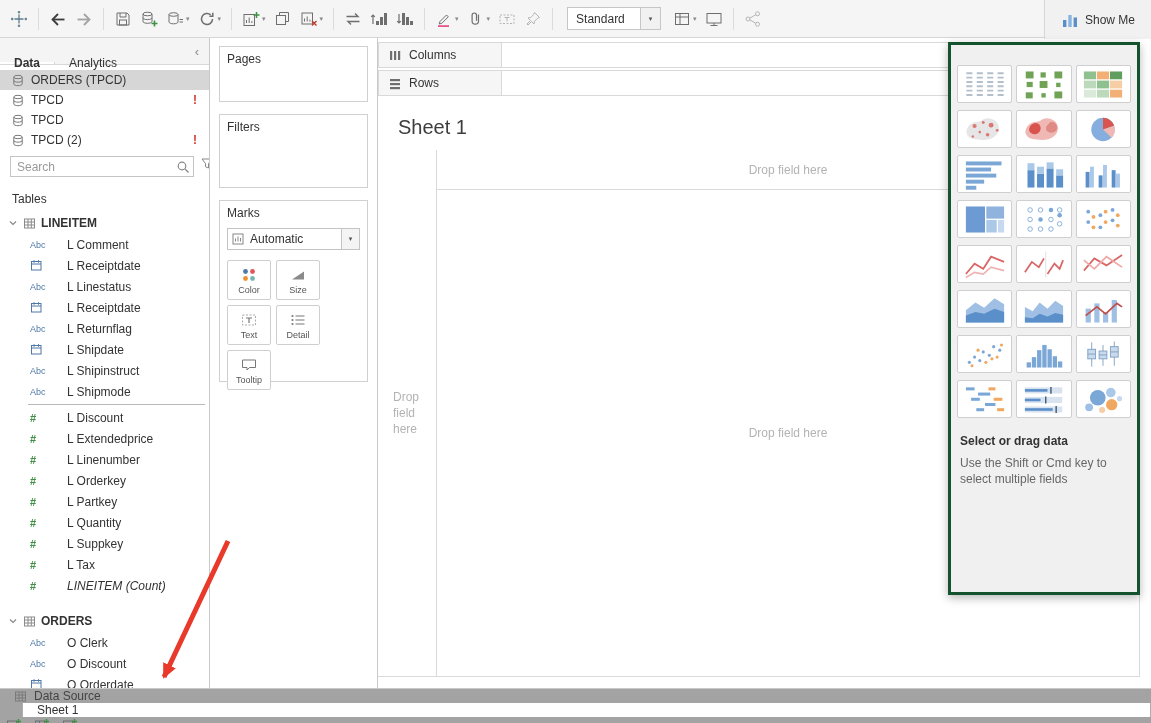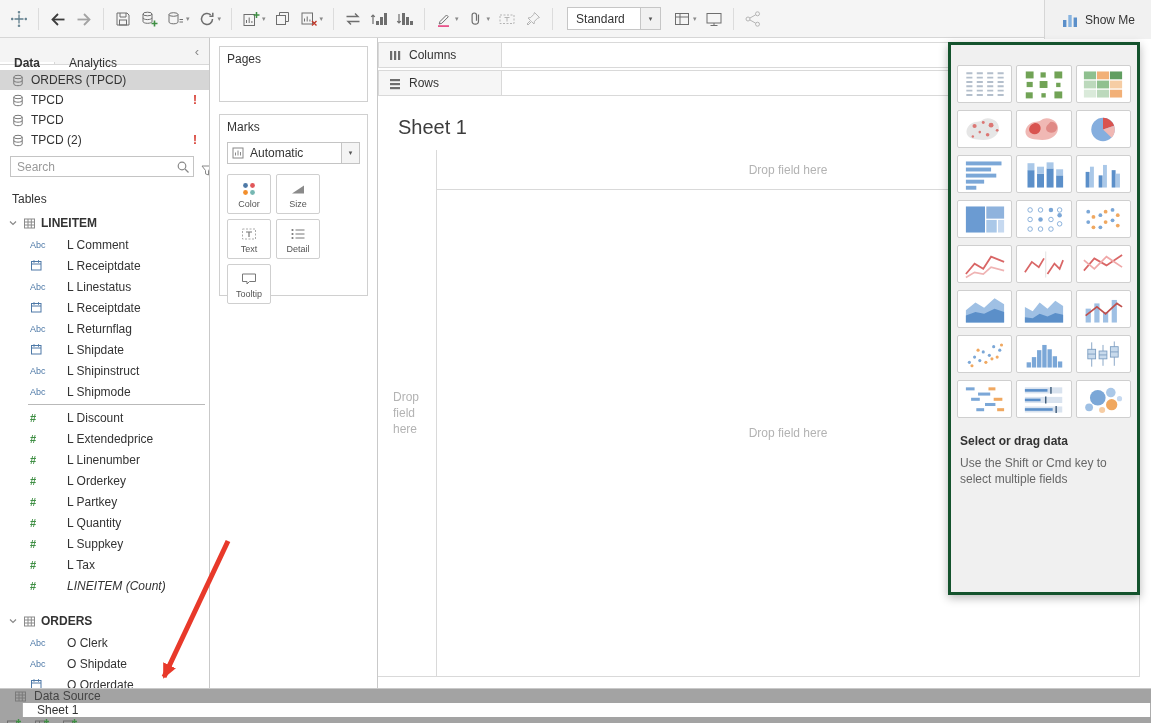--- a/index.html
+++ b/index.html
@@ -30,21 +30,21 @@
   #sidebar { position:absolute; left:0; top:38px; width:210px; height:650px;
     background:#fff; border-right:1px solid #c9c9c9; overflow:hidden; }
   .sb-tabs { display:flex; align-items:stretch; height:27px; background:#f4f4f4; border-bottom:1px solid #d8d8d8; }
   .sb-tab { padding:0 14px; display:flex; align-items:center; color:#333;margin-top:24px; }
   .sb-tab.active { background:#fff; font-weight:bold; border-right:1px solid #d8d8d8; }
   .sb-collapse { margin-left:auto; padding:0 10px; color:#888; display:flex; align-items:center; font-size:13px; }
   #ds-list { padding-top:5px; }
   .ds-row { height:20px; display:flex; align-items:center; gap:7px; padding:0 12px; }
   .ds-row.selected { background:#d6d6d6; }
   .ds-alert { margin-left:auto; color:#d63a2f; font-weight:bold; }
-  .search-row { display:flex; align-items:flex-end; gap:6px; padding:6px 8px 6px 10px; }
+  .search-row { display:flex; align-items:flex-start; gap:6px; padding:6px 8px 6px 10px; }
   .search-box { flex:1; height:21px; border:1px solid #c4c4c4; background:#fff; display:flex; align-items:center; padding-right:3px; }
   .search-box input { border:0; outline:0; flex:1; min-width:0; padding:0 4px 0 6px; font-size:12px; color:#333; font-family:inherit; background:transparent; }
   .search-box input::placeholder { color:#9a9a9a; }
   .tables-label { padding:9px 12px 6px; color:#333; }
   .grp-header { display:flex; align-items:center; gap:5px; height:22px; padding-left:8px; font-weight:bold; }
   .grp-gap { height:14px; }
   .field-row { display:flex; align-items:center; gap:13px; height:21px; padding-left:30px; color:#333; }
   .field-icon { width:24px; display:flex; align-items:center; }
   .type-text { color:#4e79a7; font-size:9px; }
   .type-num { color:#3f8f44; font-size:11px; font-weight:bold; }
@@ -578,39 +578,42 @@
       <div class="field-row">
         <span class="field-icon">
           <span class="type-text">Abc</span>
         </span>
         <span>O Clerk</span>
       </div>
       <div class="field-row">
         <span class="field-icon">
           <span class="type-text">Abc</span>
         </span>
-        <span>O Shipdate</span>
+        <span>O Discount</span>
       </div>
       <div class="field-row">
         <span class="field-icon">
           <svg width="13" height="13" viewBox="0 0 13 13">
             <g stroke="#4e79a7" fill="none">
               <rect x="1.5" y="2.5" width="9.5" height="8.5"></rect>
               <path d="M1.5 5h9.5M4 1.2v2.6M8.5 1.2v2.6"></path>
             </g>
           </svg>
         </span>
         <span>O Orderdate</span>
       </div>
     </div>
 </div>
 
 <div id="cards">
   <div class="card" id="card-pages">
     <span>Pages</span>
+  </div>
+  <div class="card" id="card-filters">
+    <span>Filters</span>
   </div>
   <div class="card" id="card-marks">
     <span>Marks</span>
     <div class="marks-dd">
       <span class="ic icon">
           <svg width="14" height="14" viewBox="0 0 14 14">
             <rect x="2" y="2" width="10" height="10" fill="none" stroke="#888"></rect>
             <path d="M4.5 9.5v-3M7 9.5V4.5M9.5 9.5V6" stroke="#888"></path>
           </svg>
         </span>

